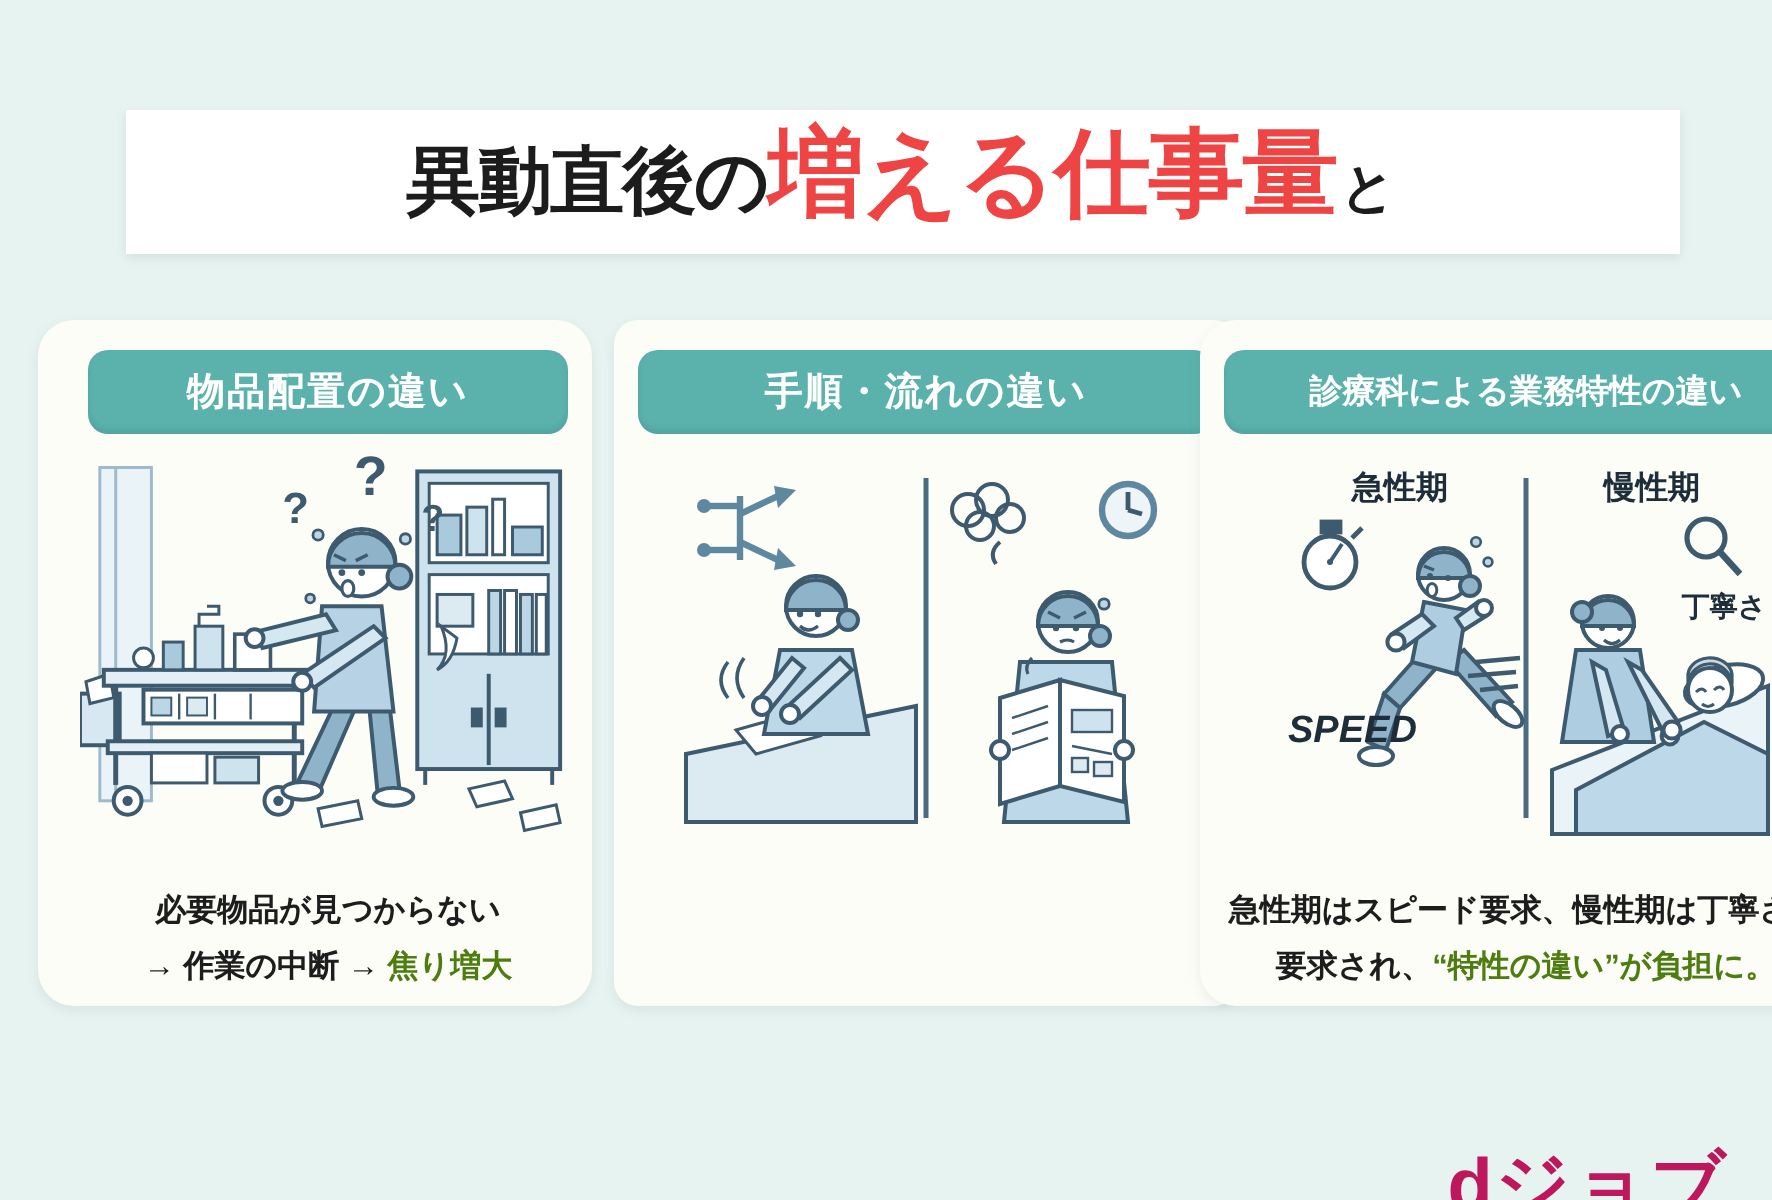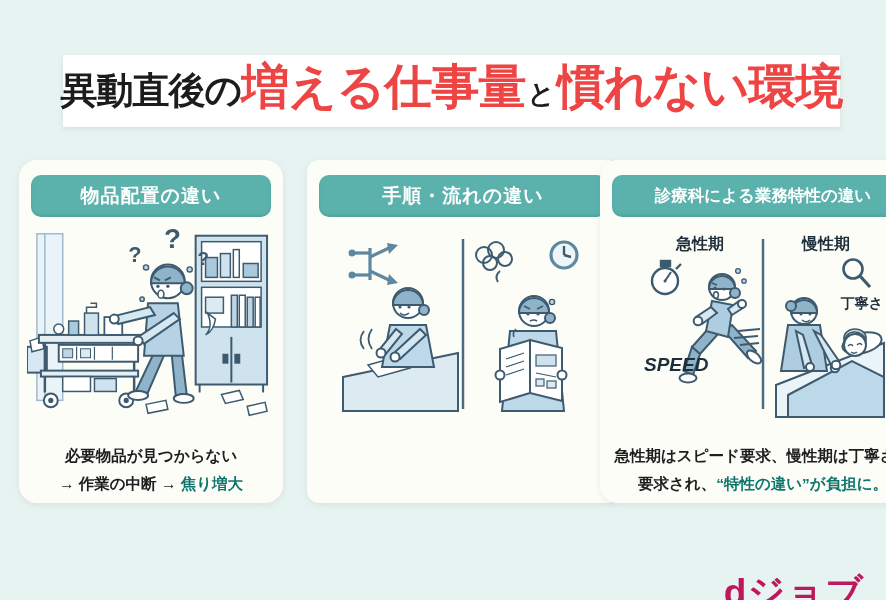--- a/index.html
+++ b/index.html
@@ -14,54 +14,53 @@
     display:flex;align-items:baseline;justify-content:center;
     white-space:nowrap;
   }
   .banner .t-black{font-size:37px;font-weight:900;color:#1c1c1c;letter-spacing:-1px;}
   .banner .t-accent{font-size:48px;font-weight:900;color:#ef4444;letter-spacing:-1px;}
   .banner .t-small{font-size:27px;font-weight:900;color:#1c1c1c;margin:0 2px;}
   .card{
     position:absolute;top:160px;height:343px;background:#fdfdf8;
     border-radius:18px;box-shadow:0 2px 6px rgba(90,120,120,.12);
   }
-  .card1{left:19px;width:264px;}
+  .card1{left:19px;width:264px;padding-left:13px;}
   .card2{left:307px;width:312px;border-radius:12px;}
   .card3{left:600px;width:326px;}
   .pill{
     margin:15px 12px 0;height:42px;border-radius:10px;background:#5bb2ad;
     display:flex;align-items:center;justify-content:center;
     color:#ffffff;font-weight:700;letter-spacing:1px;
     box-shadow:inset 0 -2px 3px rgba(0,60,60,.12);
   }
   .pill-lg{font-size:19px;}
   .pill-sm{font-size:16.5px;letter-spacing:0;}
   .illo{margin:8px 8px 0;height:200px;}
   .illo svg{display:block;width:100%;height:100%;}
   .cap{
     margin-top:17px;padding:0 8px;text-align:center;
     font-size:15.5px;font-weight:700;color:#1d1d1d;line-height:1.8;
   }
-  .em{color:#0f766e;}
+  .em{color:#4d7c0f;}
   .logo{
     position:absolute;right:22px;top:568px;
     font-size:37px;font-weight:700;color:#be185d;letter-spacing:1px;
   }
   text.ink{fill:#1d2d3a;font-weight:700;font-family:"Liberation Sans","DejaVu Sans",sans-serif;}
   text.qmark{fill:#3d5a6e;font-weight:900;font-family:"Liberation Sans","DejaVu Sans",sans-serif;}
   .speed-txt{font-style:italic;font-weight:900;}
 </style>
 </head>
 <body>
 
 <div class="banner">
   <span class="t-black">異動直後の</span>
   <span class="t-accent">増える仕事量</span>
   <span class="t-small">と</span>
-  <span class="t-accent">慣れない環境</span>
 </div>
 
 <div class="card card1">
   <div class="pill pill-lg">物品配置の違い</div>
   <div class="illo">
     <svg viewBox="0 0 250 200" preserveAspectRatio="xMidYMid meet">
 
       <g>
         <rect x="10" y="8" width="26" height="168" fill="#eaf3f8" stroke="#9dbbcc" stroke-width="1.5"></rect>
         <line x1="18" y1="8" x2="18" y2="176" stroke="#9dbbcc" stroke-width="1.5"></line>

